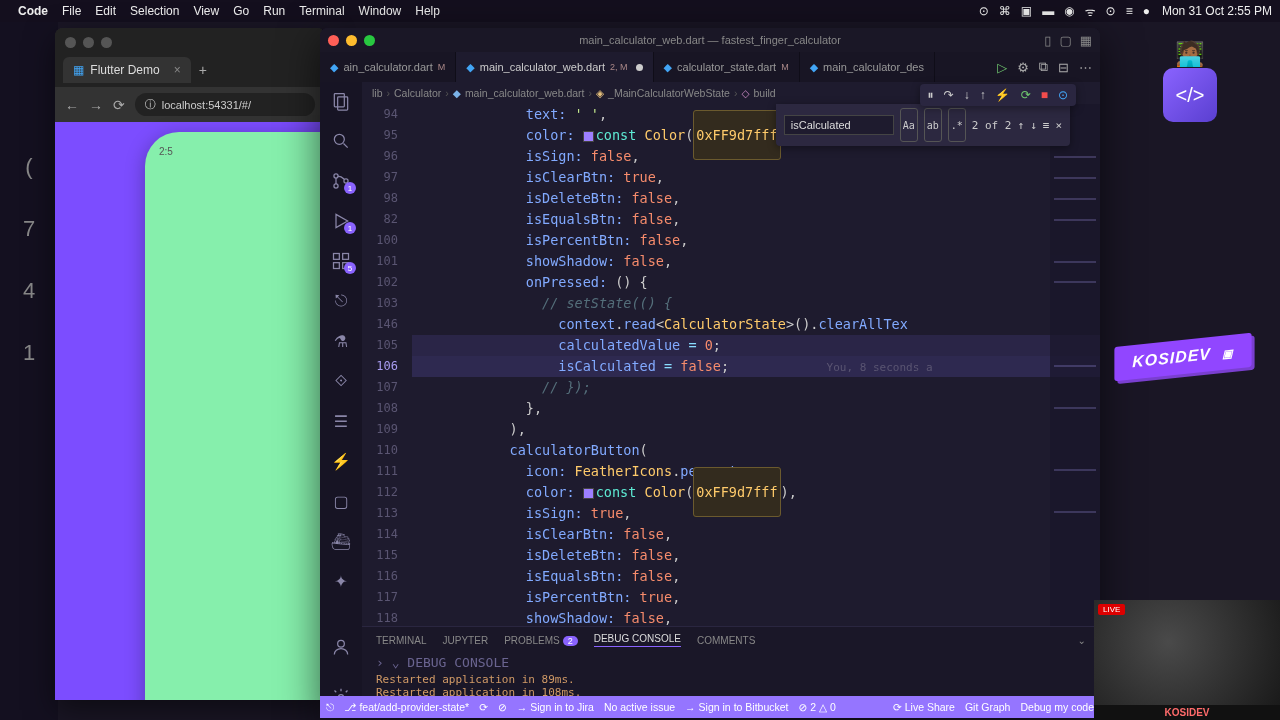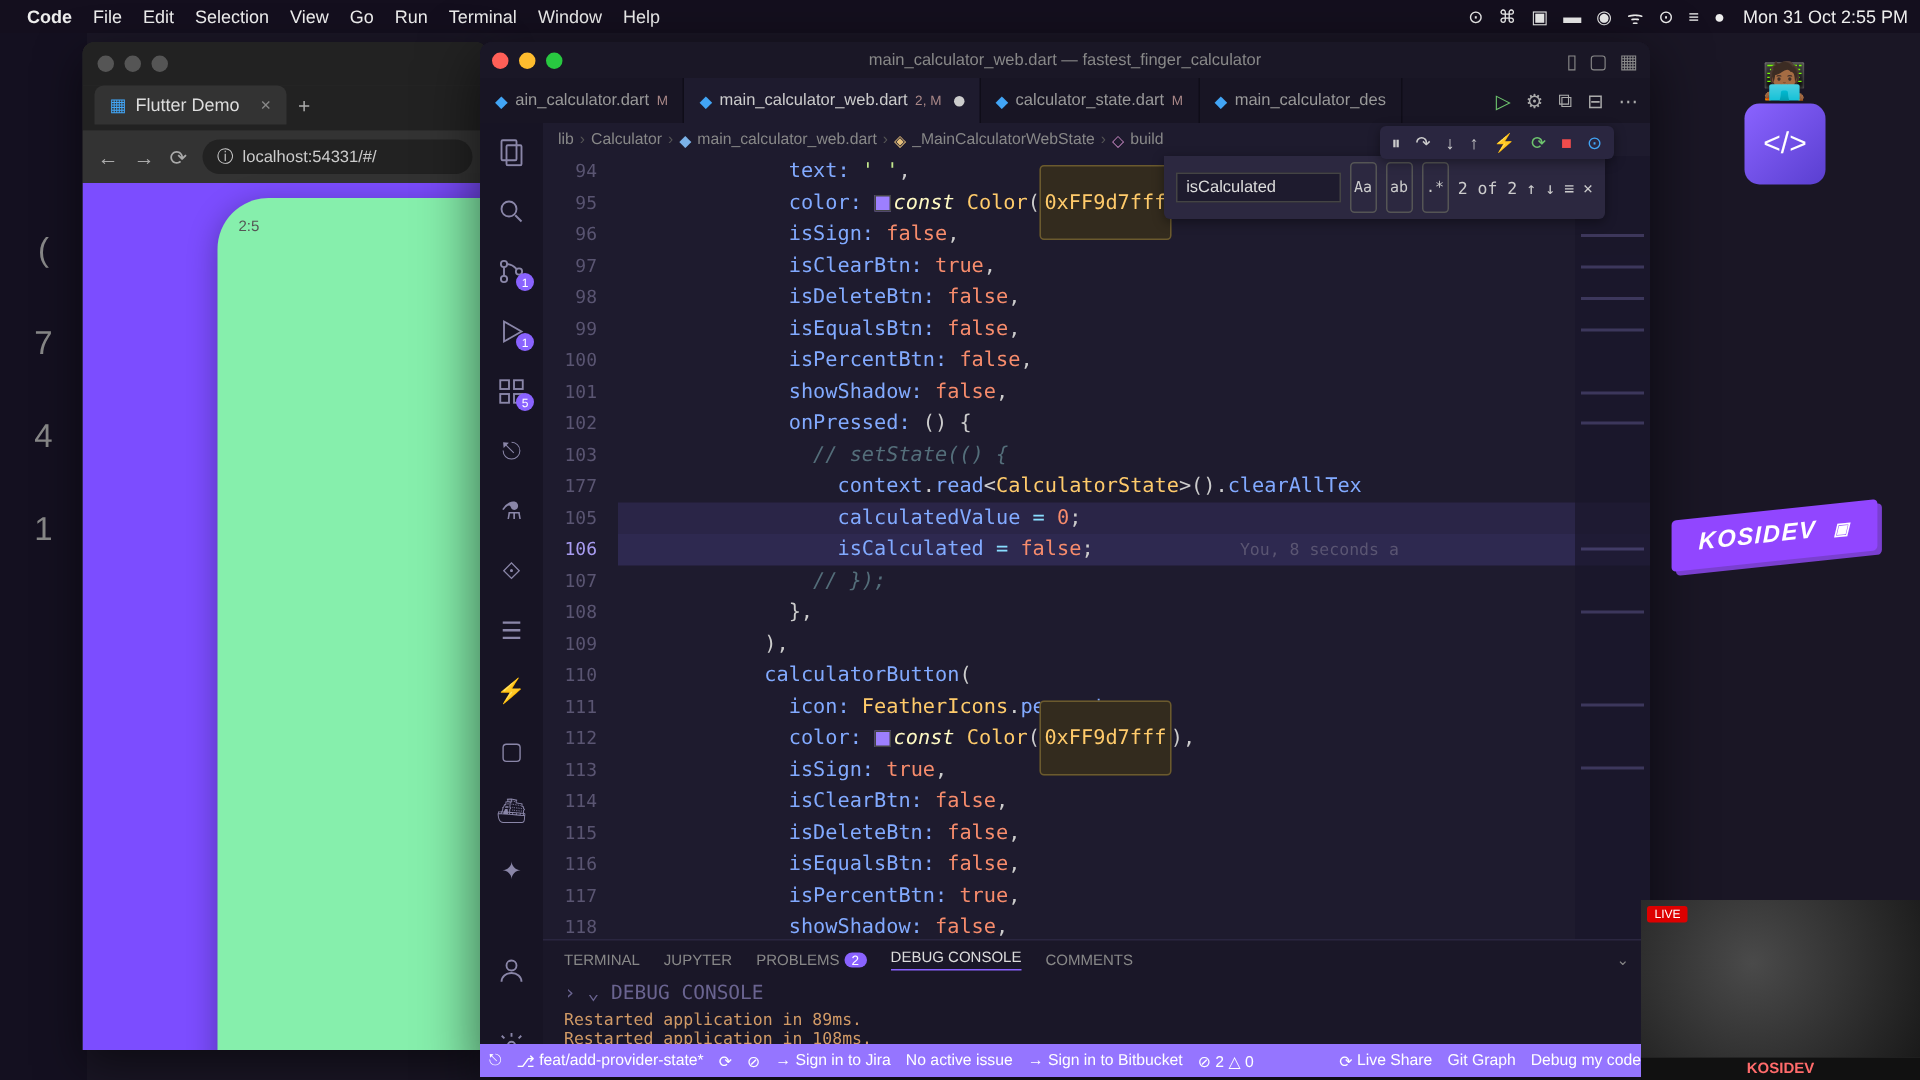--- a/index.html
+++ b/index.html
@@ -182,21 +182,21 @@
 .c-hexbox {
   background: #332b1e; color: #ffcb6b;
   padding: 16px 2px; border-radius: 3px;
   border: 1px solid #6b5a2e;
 }
 .c-colorswatch {
   display: inline-block; width: 11px; height: 11px;
   background: #9d7fff; border: 1px solid #444;
   vertical-align: middle; margin-right: 2px;
 }
-.c-const { color: #fef9c3; font-style: italic; }
+.c-const { color: #5eead4; }
 .lens { color: #5a5572; font-size: 11px; }
 
 .find-widget {
   position: absolute; top: 0; right: 30px;
   background: #2c2840; border-radius: 0 0 4px 4px;
   display: flex; align-items: center; gap: 6px;
   padding: 4px 8px; font-size: 11px; color: #ccc;
   box-shadow: 0 2px 8px rgba(0,0,0,.4);
   z-index: 4;
 }
@@ -486,26 +486,26 @@
           <span>↓</span>
           <span>≡</span>
           <span>×</span>
         </div>
         <div class="gutter" id="gutter">
             <div>94</div>
             <div>95</div>
             <div>96</div>
             <div>97</div>
             <div>98</div>
-            <div>99</div>
+            <div>82</div>
             <div>100</div>
             <div>101</div>
             <div>102</div>
             <div>103</div>
-            <div>177</div>
+            <div>146</div>
             <div>105</div>
             <div class="cur">106</div>
             <div>107</div>
             <div>108</div>
             <div>109</div>
             <div>110</div>
             <div>111</div>
             <div>112</div>
             <div>113</div>
             <div>114</div>

